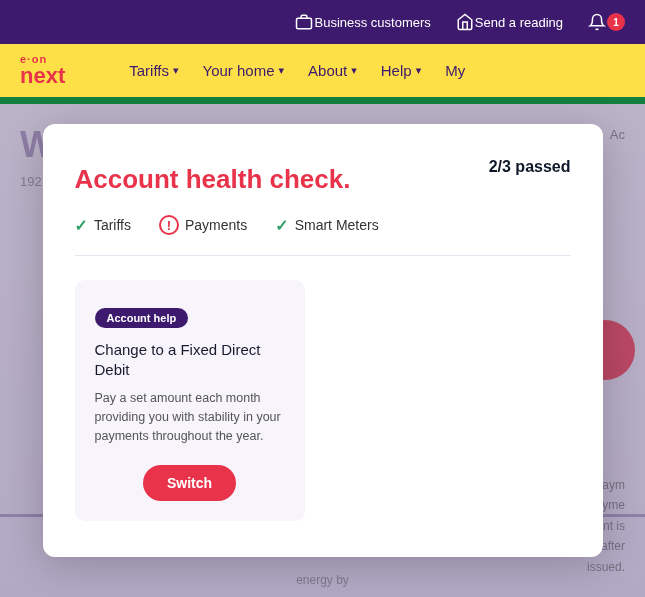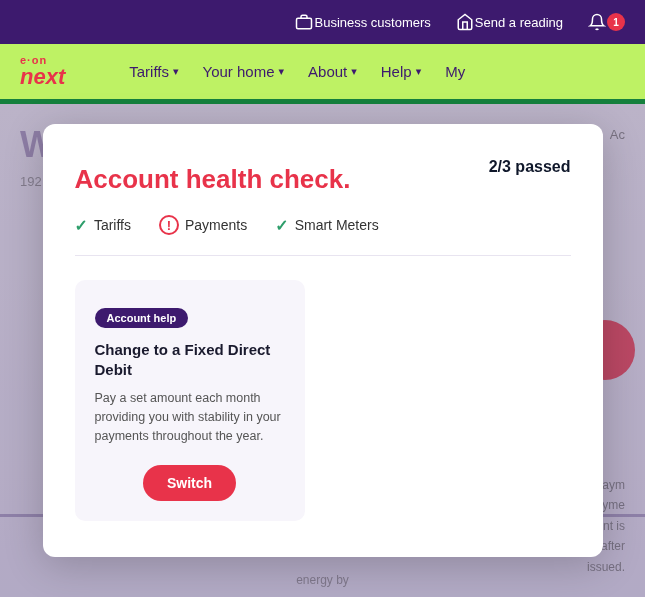--- a/index.html
+++ b/index.html
@@ -45,47 +45,46 @@
       height: 18px;
       font-size: 10px;
       display: flex;
       align-items: center;
       justify-content: center;
       font-weight: bold;
     }
 
     
     .nav-bar {
-      background: #bef264;
+      background: #fde047;
       height: 60px;
       display: flex;
       align-items: center;
       padding: 0 20px;
       gap: 24px;
-      border-bottom: 5px solid #15803d;
+      border-bottom: 7px solid #15803d;
     }
     .logo {
       margin-right: 40px;
     }
     .logo-text {
       display: flex;
       flex-direction: column;
       line-height: 1;
     }
     .logo-eon {
       font-size: 11px;
       color: #e8334a;
       font-weight: 700;
       letter-spacing: 1px;
     }
     .logo-next {
       font-size: 22px;
       color: #e8334a;
       font-weight: 800;
-      font-style: italic;
     }
     .nav-item {
       display: flex;
       align-items: center;
       gap: 4px;
       font-size: 15px;
       color: #3d1a6e;
       font-weight: 500;
       cursor: pointer;
       white-space: nowrap;
@@ -240,21 +239,21 @@
       font-size: 11px;
       font-weight: 600;
       border-radius: 20px;
       padding: 4px 12px;
       display: inline-block;
       margin-bottom: 12px;
       margin-top: 8px;
     }
     .card-title {
       font-size: 15px;
-      font-weight: 700;
+      font-weight: 400;
       color: #1a1a2e;
       margin-bottom: 10px;
       line-height: 1.3;
     }
     .card-description {
       font-size: 12.5px;
       color: #555;
       line-height: 1.5;
       margin-bottom: 20px;
     }

